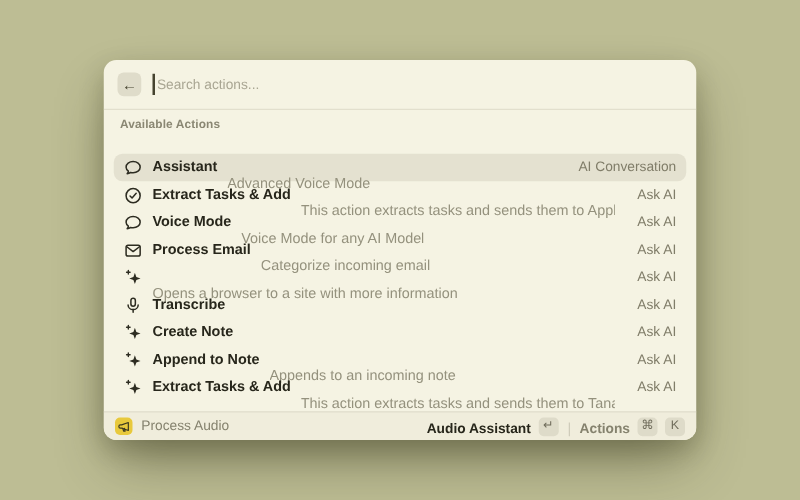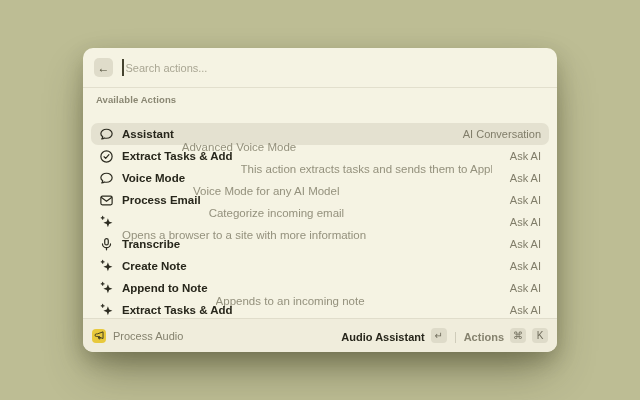--- a/index.html
+++ b/index.html
@@ -47,21 +47,21 @@
   .row-icon {
     flex:none; width:15px; height:15px; color:#2d2c21;
     display:flex; align-items:center; justify-content:center;
   }
   .row-icon svg { width:15px; height:15px; display:block; }
   .row-title { font-size:11.5px; font-weight:600; color:#27261b; white-space:nowrap; }
   .row-sub { font-size:11.5px; color:#94917d; white-space:nowrap; overflow:hidden;margin-top:26px; }
   .row-right { margin-left:auto; flex:none; font-size:11px; color:#807d69; padding-left:10px; }
   
   .footer {
-    flex:none; height:34px; background:#f0eddc; border-top:1px solid #e0ddcb;
+    flex:none; height:23px; background:#f0eddc; border-top:1px solid #e0ddcb;
     display:flex; align-items:center; padding:0 9px; gap:7px;
   }
   .app-icon {
     flex:none; width:14px; height:14px; border-radius:4px; background:#e8c93c;
     display:flex; align-items:center; justify-content:center;
   }
   .app-icon svg { width:11px; height:11px; display:block; }
   .app-name { font-size:11px; color:#85826e; }
   .footer-right { margin-left:auto; display:flex; align-items:flex-end; gap:6px; }
   .primary-label { font-size:11px; font-weight:700; color:#27261b; }

